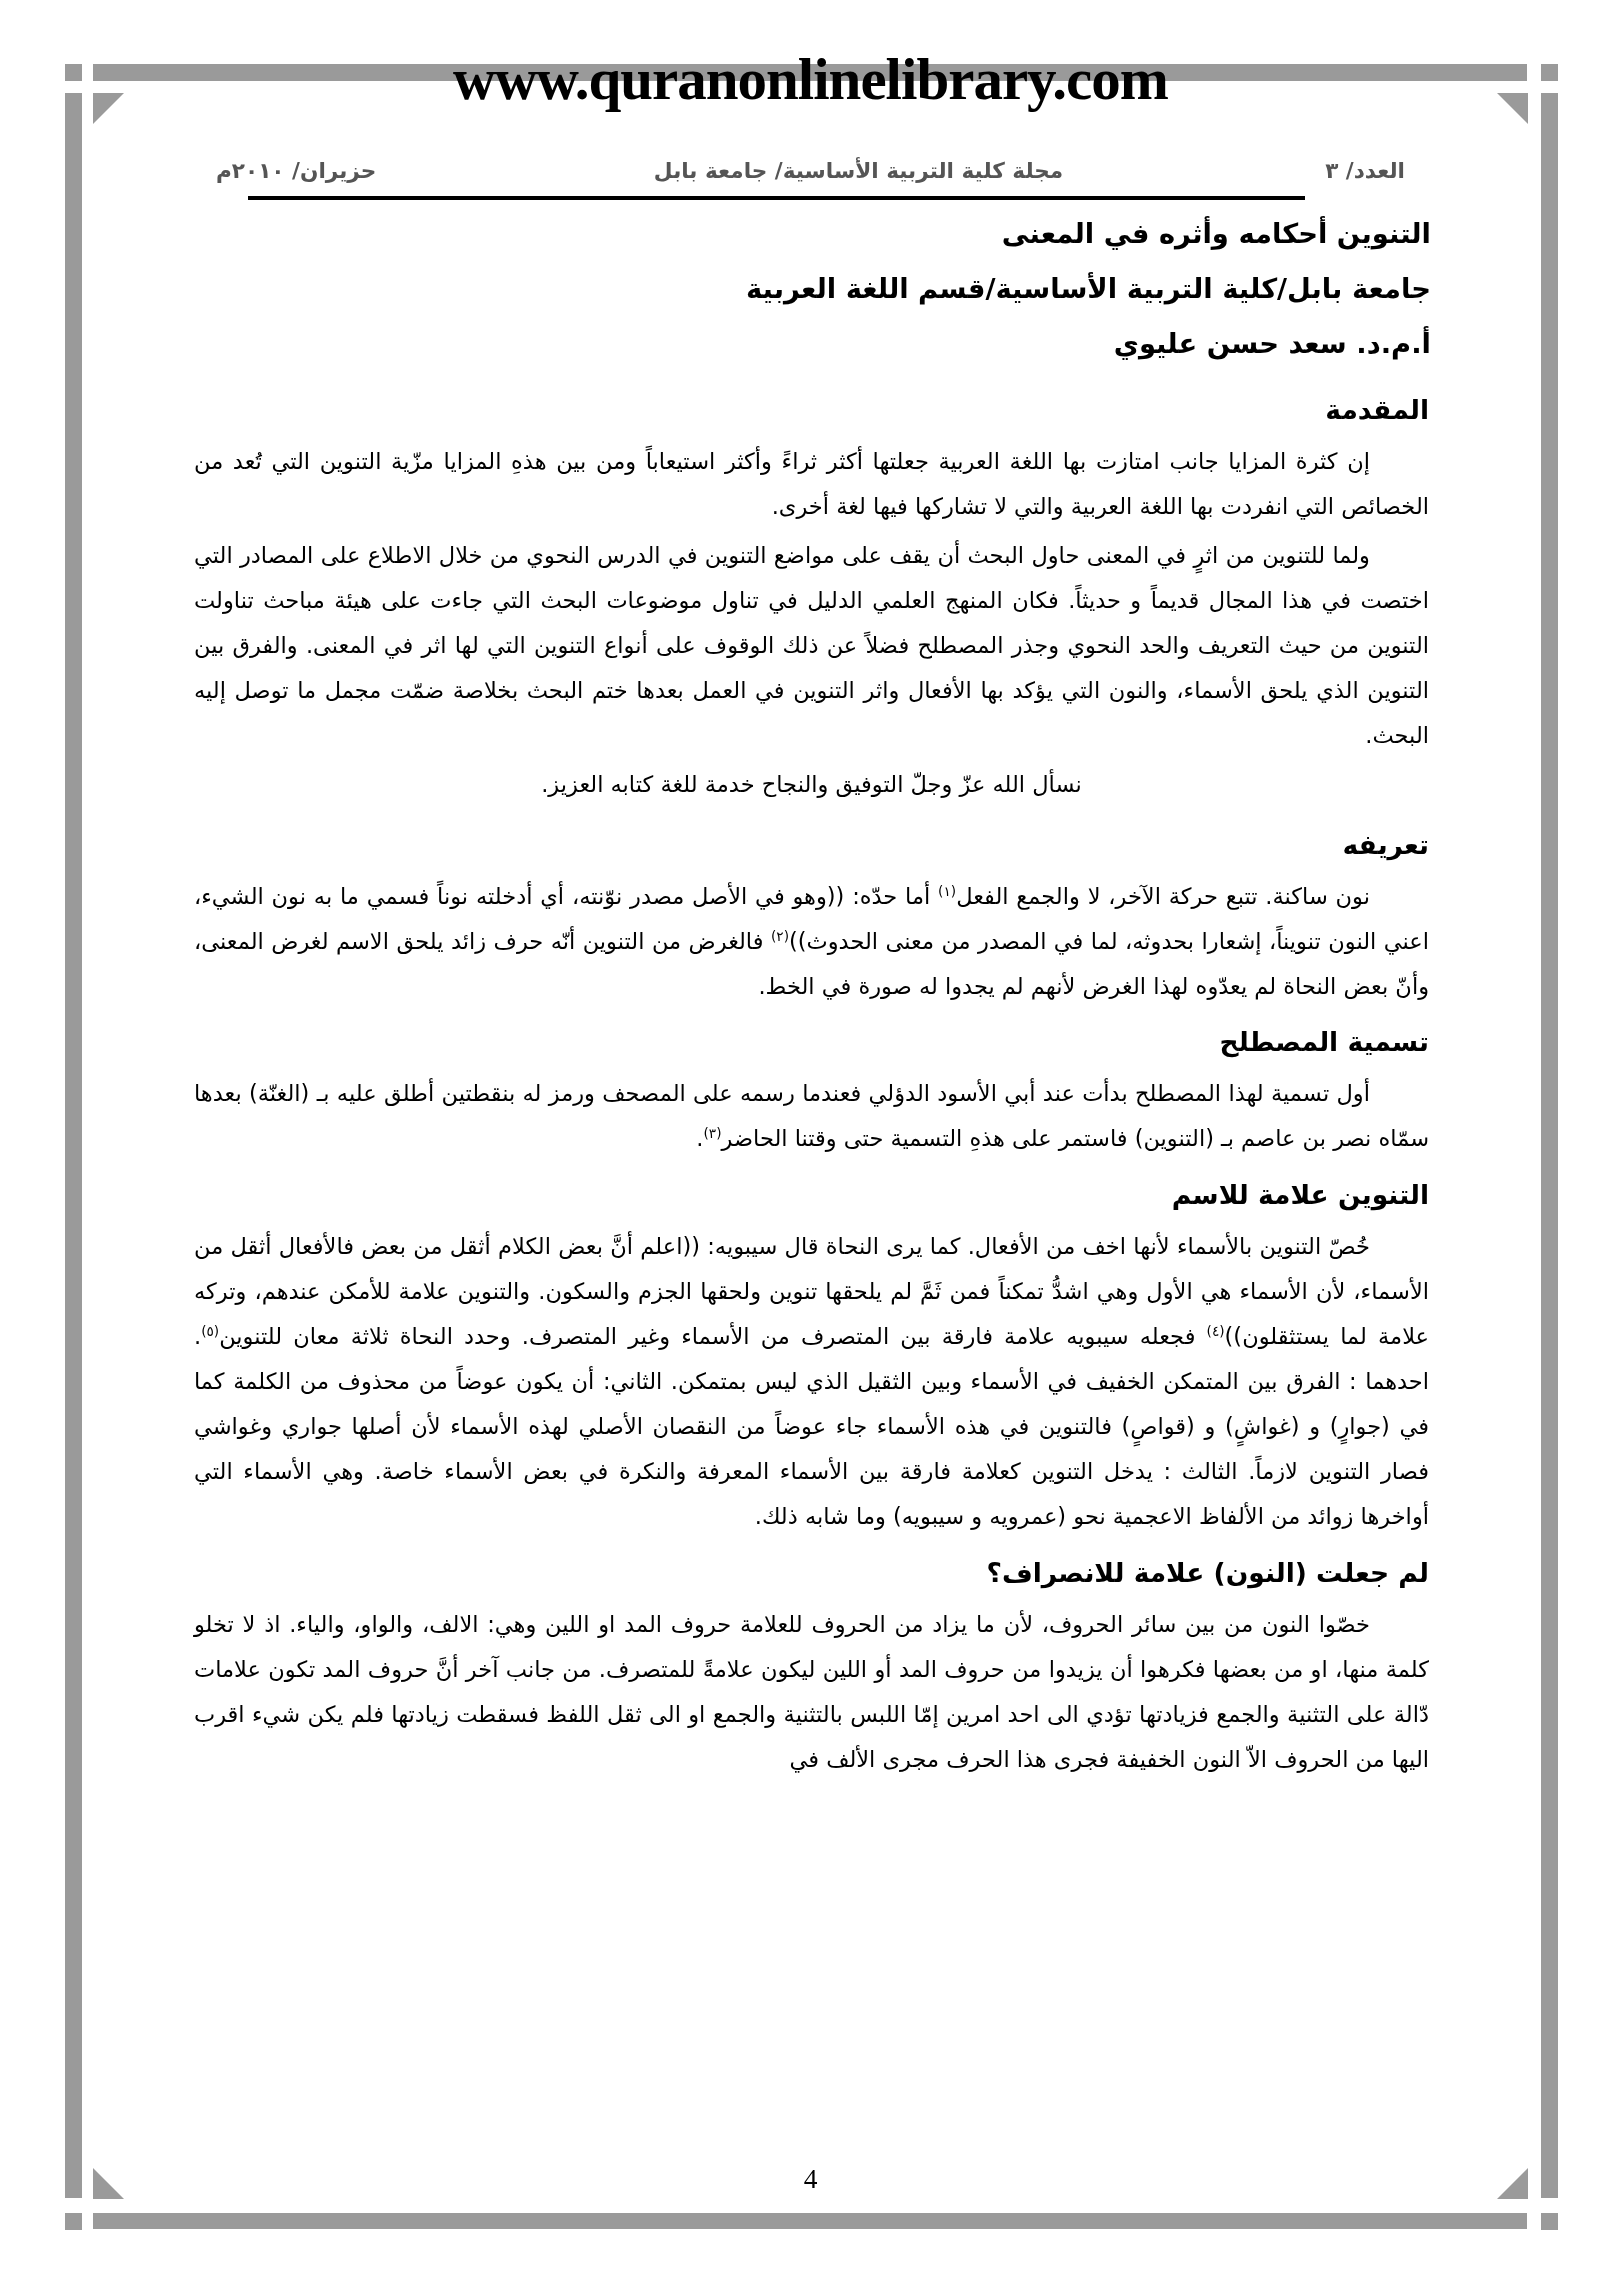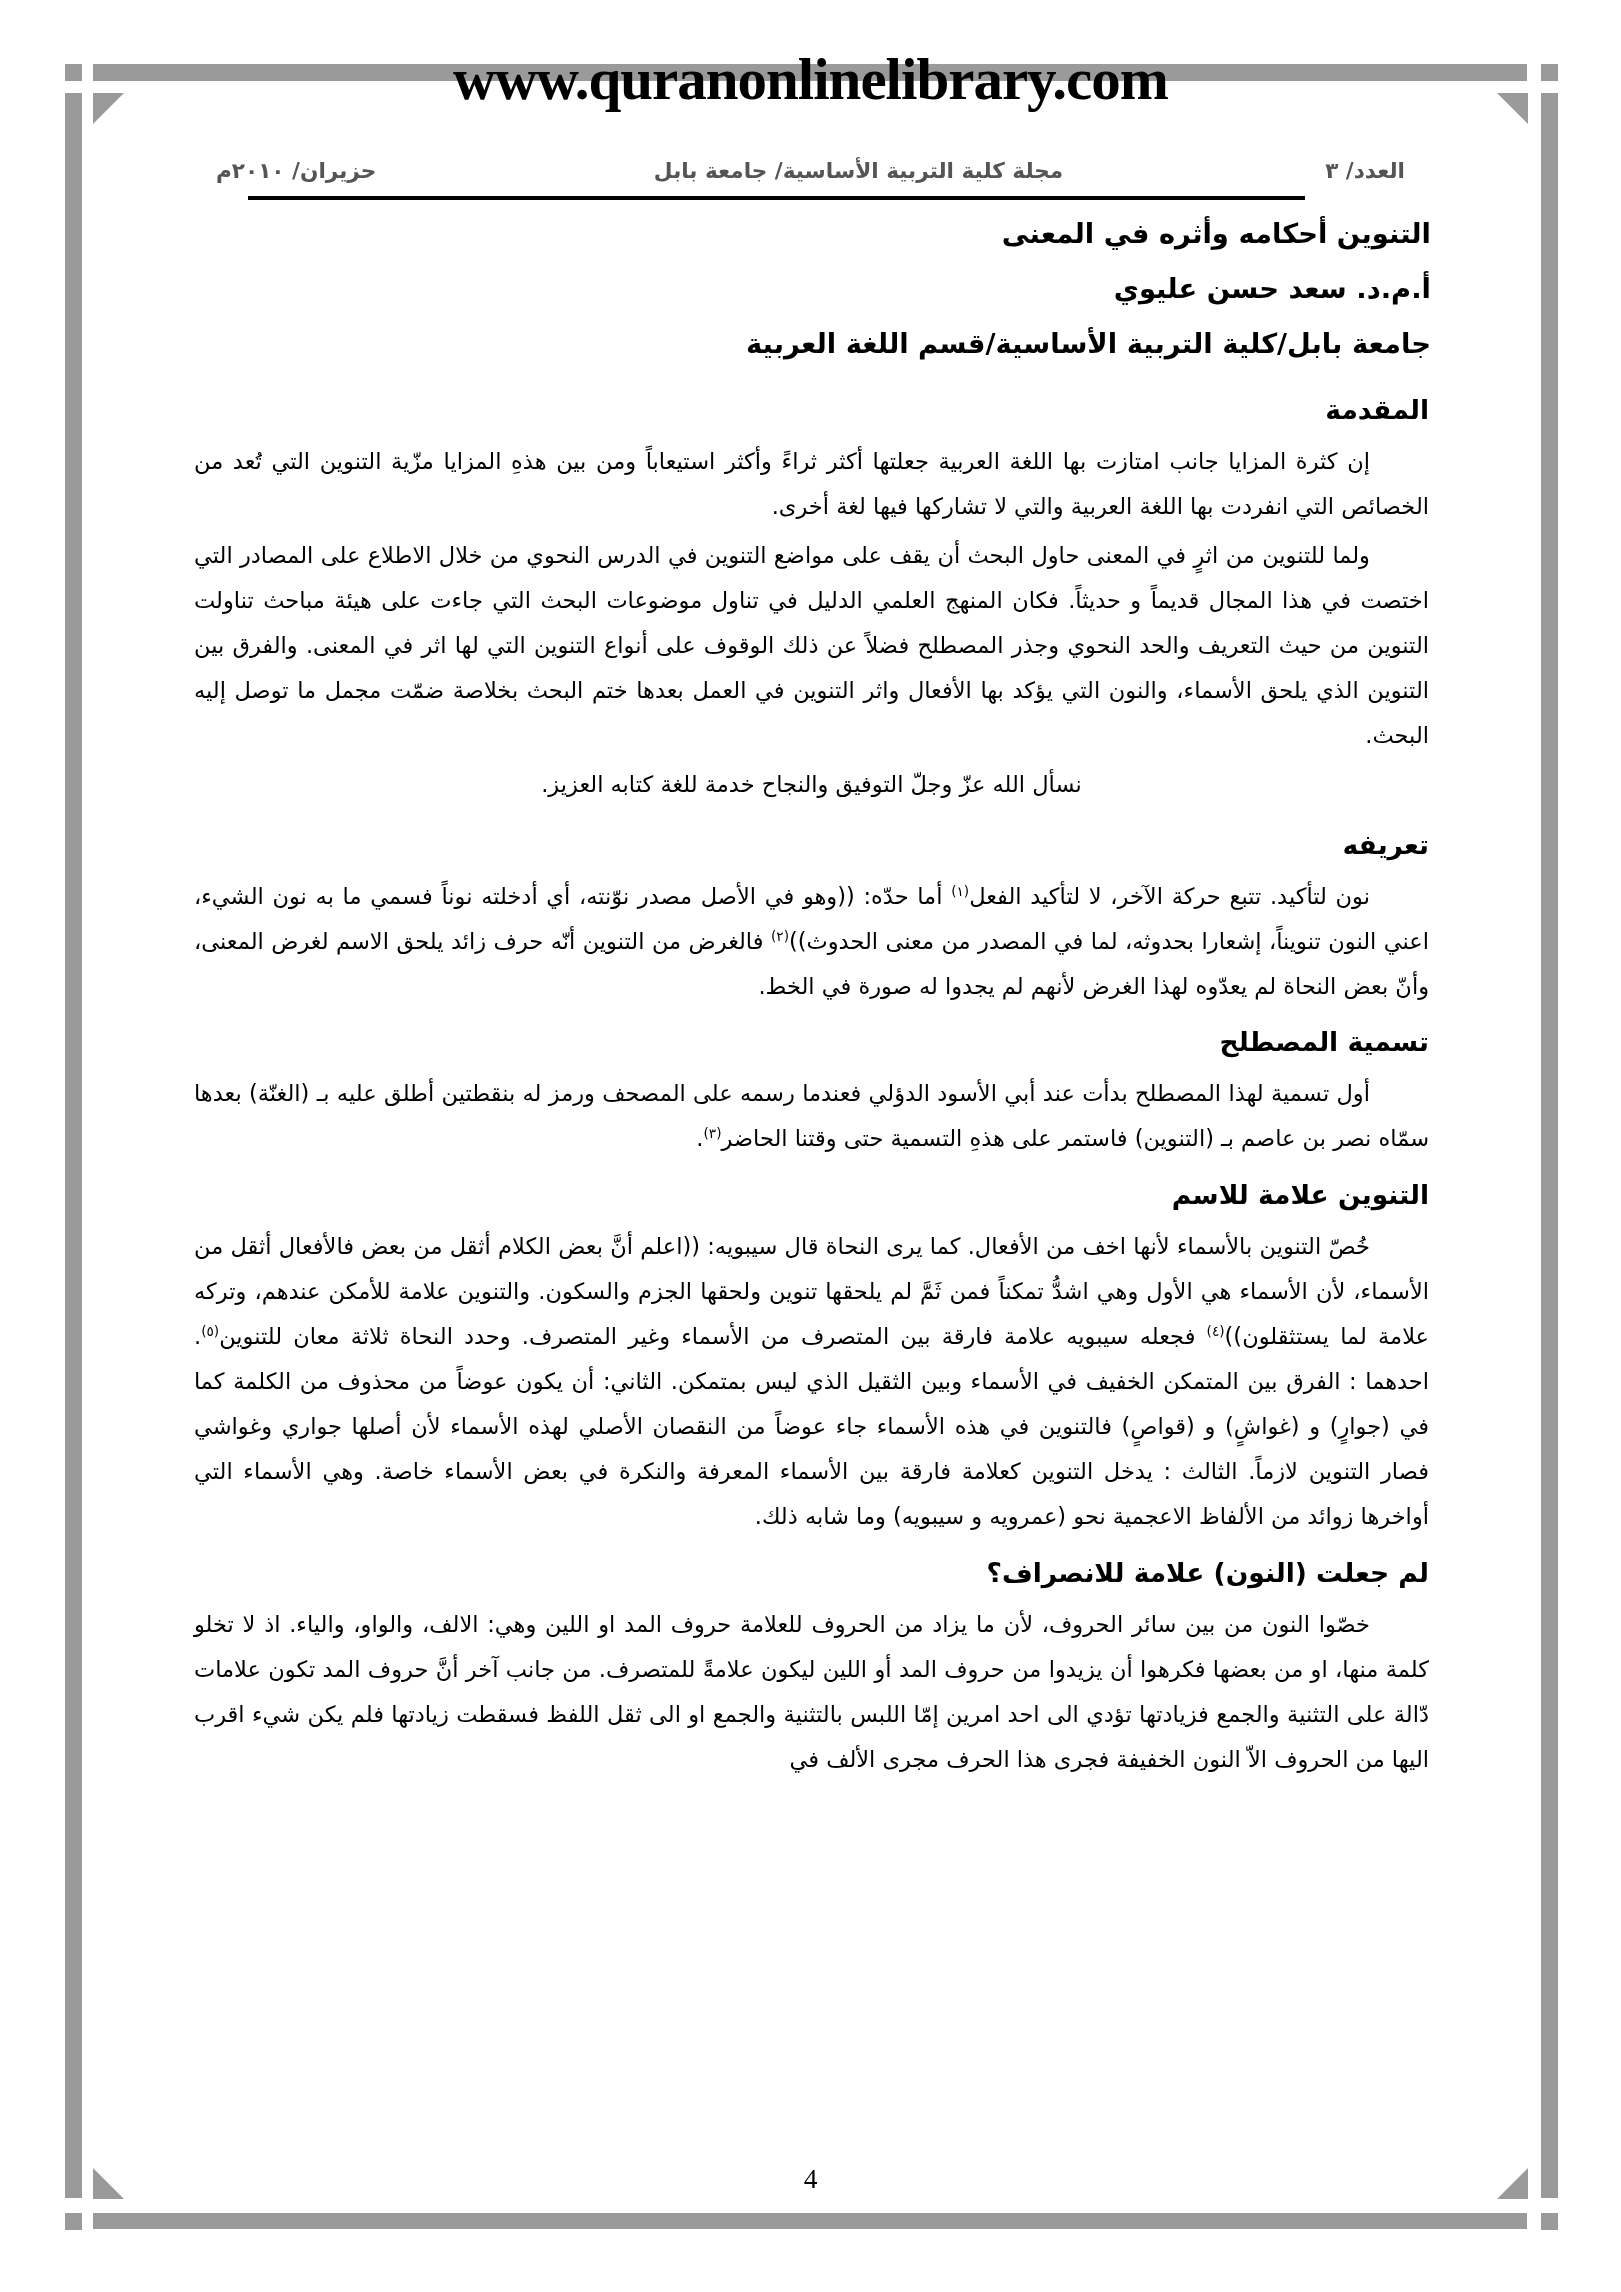--- a/index.html
+++ b/index.html
@@ -61,32 +61,32 @@
 <div class="watermark">www.quranonlinelibrary.com</div>
 
 <div class="hdr hdr-issue">العدد/ ٣</div>
 <div class="hdr hdr-journal">مجلة كلية التربية الأساسية/ جامعة بابل</div>
 <div class="hdr hdr-date">حزيران/ ٢٠١٠م</div>
 
 <div class="rule"></div>
 
 <div class="title-block">
   <div>التنوين أحكامه وأثره في المعنى</div>
+  <div>جامعة بابل/كلية التربية الأساسية/قسم اللغة العربية</div>
   <div>أ.م.د. سعد حسن عليوي</div>
-  <div>جامعة بابل/كلية التربية الأساسية/قسم اللغة العربية</div>
 </div>
 
 <div class="content">
   <h2>المقدمة</h2>
   <p>إن كثرة المزايا جانب امتازت بها اللغة العربية جعلتها أكثر ثراءً وأكثر استيعاباً ومن بين هذهِ المزايا مزّية التنوين التي تُعد من الخصائص التي انفردت بها اللغة العربية والتي لا تشاركها فيها لغة أخرى.</p>
   <p>ولما للتنوين من اثرٍ في المعنى حاول البحث أن يقف على مواضع التنوين في الدرس النحوي من خلال الاطلاع على المصادر التي اختصت في هذا المجال قديماً و حديثاً. فكان المنهج العلمي الدليل في تناول موضوعات البحث التي جاءت على هيئة مباحث تناولت التنوين من حيث التعريف والحد النحوي وجذر المصطلح فضلاً عن ذلك الوقوف على أنواع التنوين التي لها اثر في المعنى. والفرق بين التنوين الذي يلحق الأسماء، والنون التي يؤكد بها الأفعال واثر التنوين في العمل بعدها ختم البحث بخلاصة ضمّت مجمل ما توصل إليه البحث.</p>
   <p class="center">نسأل الله عزّ وجلّ التوفيق والنجاح خدمة للغة كتابه العزيز.</p>
 
   <h2 style="margin-top:7.8px;">تعريفه</h2>
-  <p><span>نون لتأكيد. تتبع حركة الآخر، لا لتأكيد الفعل</span><sup>(١)</sup><span> أما حدّه: ((وهو في الأصل مصدر نوّنته، أي أدخلته نوناً فسمي ما به نون الشيء، اعني النون تنويناً، إشعارا بحدوثه، لما في المصدر من معنى الحدوث))</span><sup>(٢)</sup><span> فالغرض من التنوين أنّه حرف زائد يلحق الاسم لغرض المعنى، وأنّ بعض النحاة لم يعدّوه لهذا الغرض لأنهم لم يجدوا له صورة في الخط.</span></p>
+  <p><span>نون ساكنة. تتبع حركة الآخر، لا والجمع الفعل</span><sup>(١)</sup><span> أما حدّه: ((وهو في الأصل مصدر نوّنته، أي أدخلته نوناً فسمي ما به نون الشيء، اعني النون تنويناً، إشعارا بحدوثه، لما في المصدر من معنى الحدوث))</span><sup>(٢)</sup><span> فالغرض من التنوين أنّه حرف زائد يلحق الاسم لغرض المعنى، وأنّ بعض النحاة لم يعدّوه لهذا الغرض لأنهم لم يجدوا له صورة في الخط.</span></p>
 
   <h2>تسمية المصطلح</h2>
   <p><span>أول تسمية لهذا المصطلح بدأت عند أبي الأسود الدؤلي فعندما رسمه على المصحف ورمز له بنقطتين أطلق عليه بـ (الغنّة) بعدها سمّاه نصر بن عاصم بـ (التنوين) فاستمر على هذهِ التسمية حتى وقتنا الحاضر</span><sup>(٣)</sup><span>.</span></p>
 
   <h2>التنوين علامة للاسم</h2>
   <p><span>خُصّ التنوين بالأسماء لأنها اخف من الأفعال. كما يرى النحاة قال سيبويه: ((اعلم أنَّ بعض الكلام أثقل من بعض فالأفعال أثقل من الأسماء، لأن الأسماء هي الأول وهي اشدُّ تمكناً فمن ثَمَّ لم يلحقها تنوين ولحقها الجزم والسكون. والتنوين علامة للأمكن عندهم، وتركه علامة لما يستثقلون))</span><sup>(٤)</sup><span> فجعله سيبويه علامة فارقة بين المتصرف من الأسماء وغير المتصرف. وحدد النحاة ثلاثة معان للتنوين</span><sup>(٥)</sup><span>. احدهما : الفرق بين المتمكن الخفيف في الأسماء وبين الثقيل الذي ليس بمتمكن. الثاني: أن يكون عوضاً من محذوف من الكلمة كما في (جوارٍ) و (غواشٍ) و (قواصٍ) فالتنوين في هذه الأسماء جاء عوضاً من النقصان الأصلي لهذه الأسماء لأن أصلها جواري وغواشي فصار التنوين لازماً. الثالث : يدخل التنوين كعلامة فارقة بين الأسماء المعرفة والنكرة في بعض الأسماء خاصة. وهي الأسماء التي أواخرها زوائد من الألفاظ الاعجمية نحو (عمرويه و سيبويه) وما شابه ذلك.</span></p>
 
   <h2>لم جعلت (النون) علامة للانصراف؟</h2>
   <p>خصّوا النون من بين سائر الحروف، لأن ما يزاد من الحروف للعلامة حروف المد او اللين وهي: الالف، والواو، والياء. اذ لا تخلو كلمة منها، او من بعضها فكرهوا أن يزيدوا من حروف المد أو اللين ليكون علامةً للمتصرف. من جانب آخر أنَّ حروف المد تكون علامات دّالة على التثنية والجمع فزيادتها تؤدي الى احد امرين إمّا اللبس بالتثنية والجمع او الى ثقل اللفظ فسقطت زيادتها فلم يكن شيء اقرب اليها من الحروف الاّ النون الخفيفة فجرى هذا الحرف مجرى الألف في</p>
 </div>

